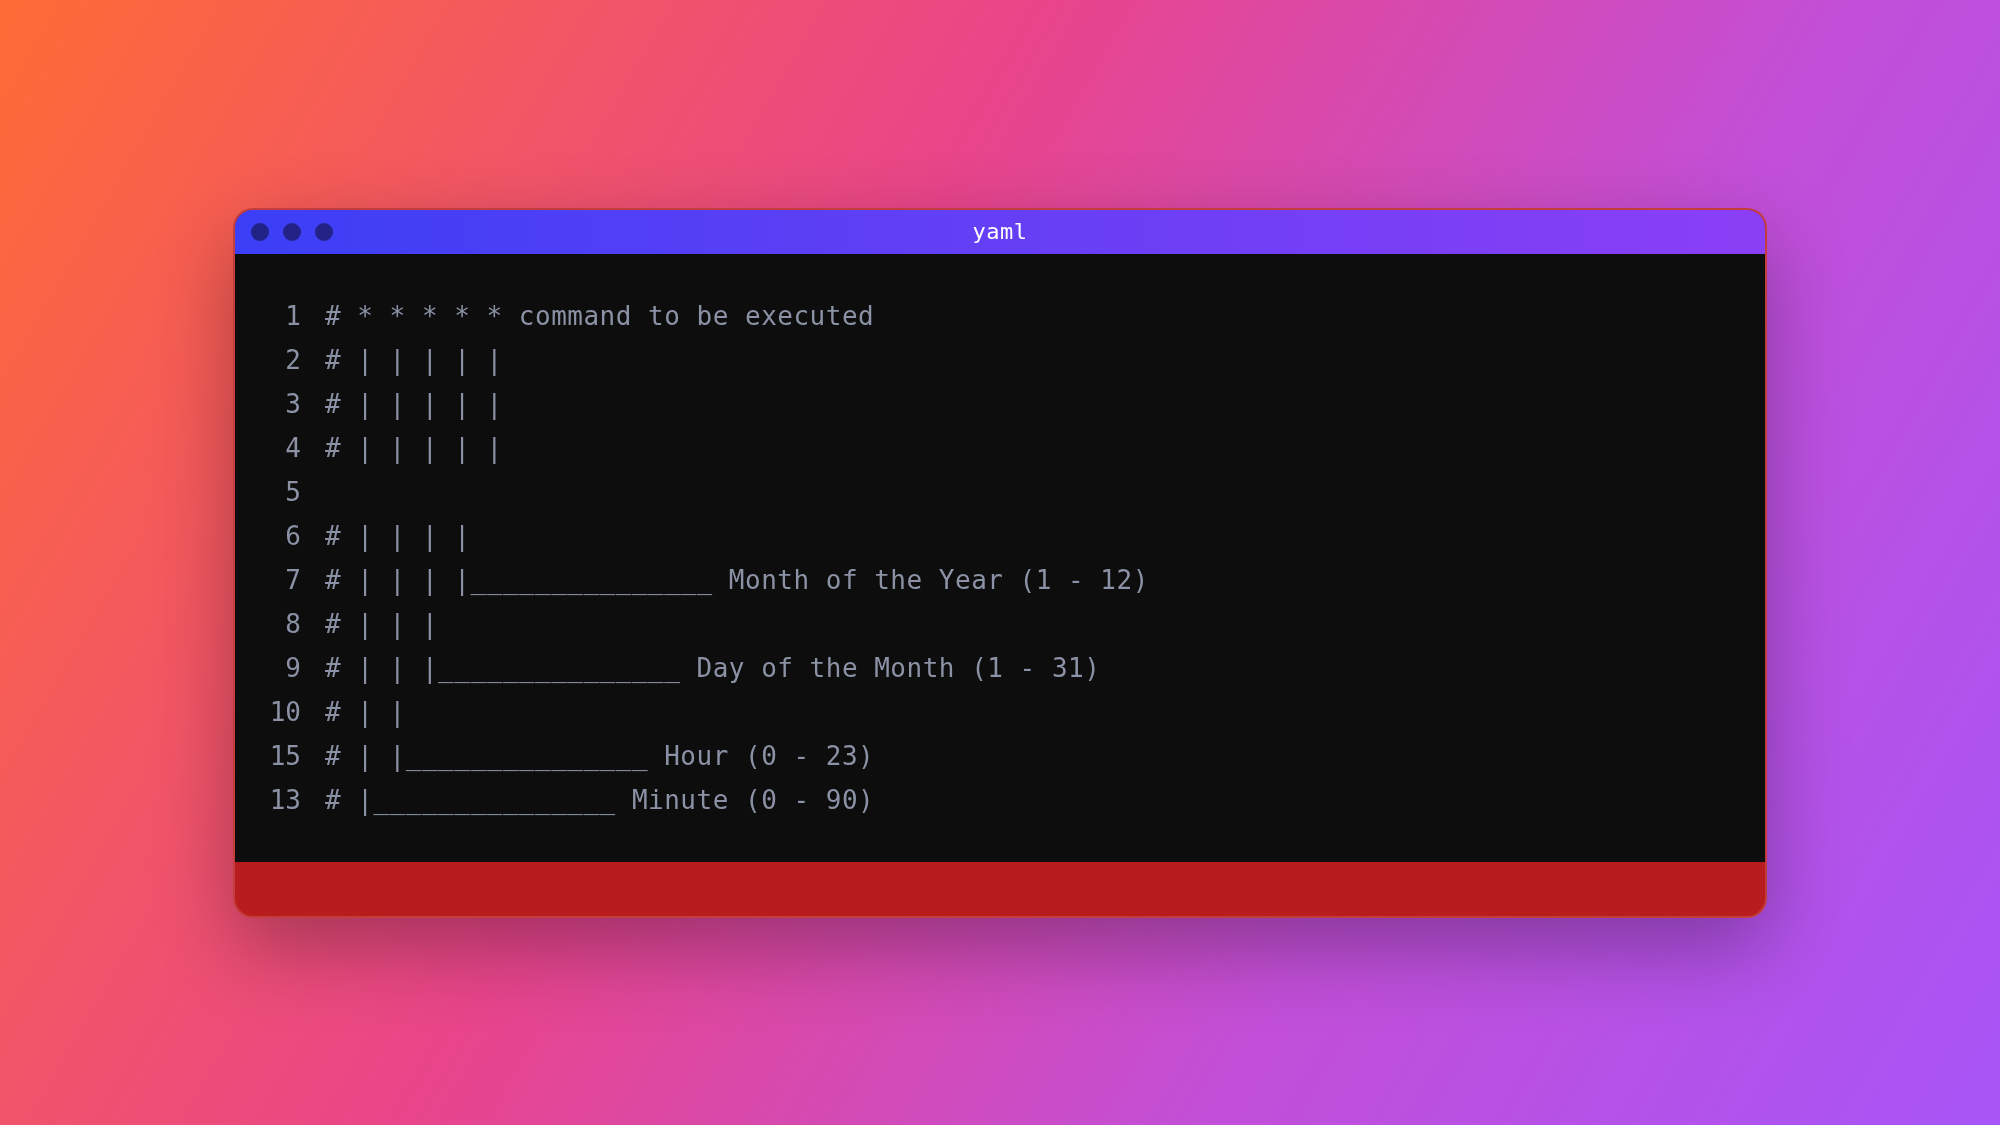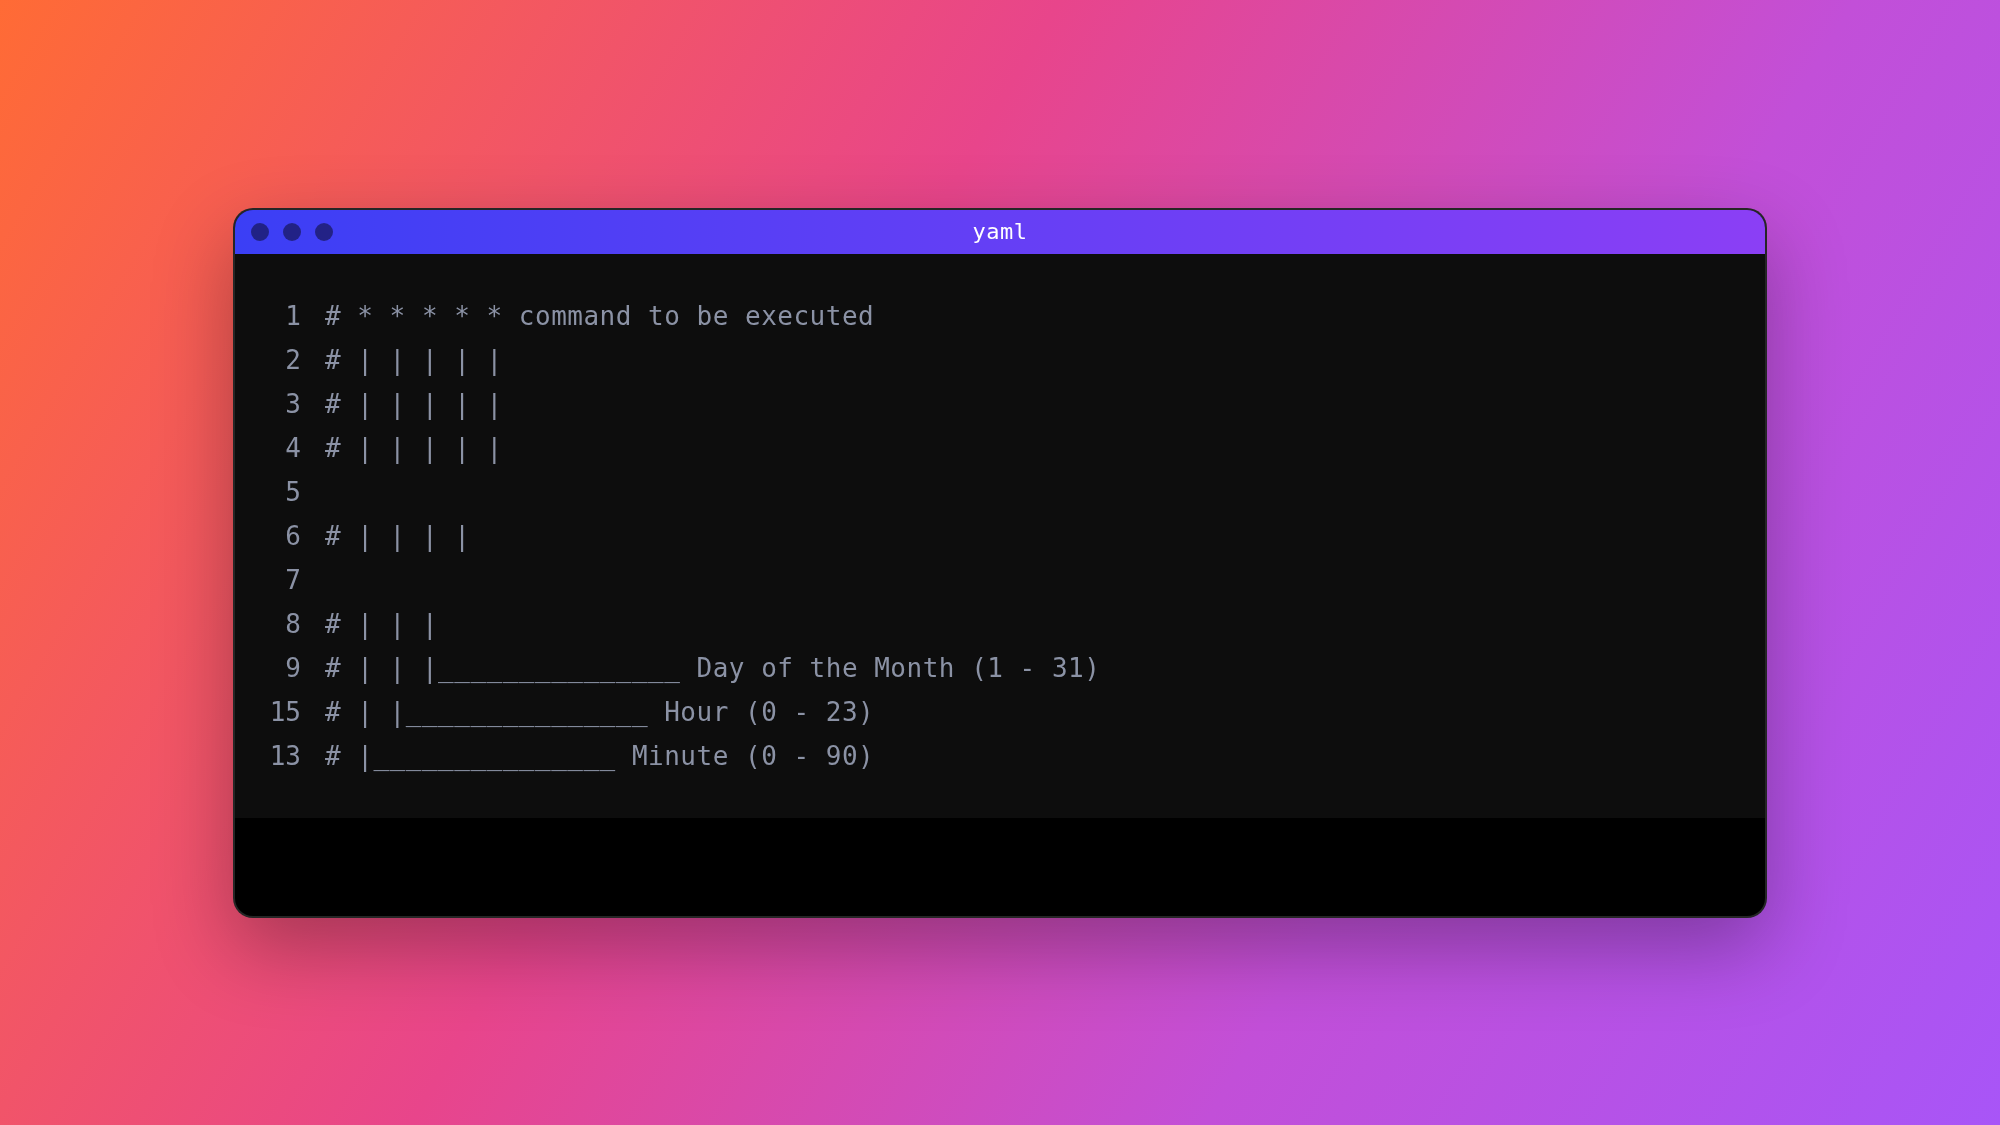--- a/index.html
+++ b/index.html
@@ -14,21 +14,21 @@
       background: linear-gradient(120deg, #ff6b35 0%, #e8458b 40%, #c24fd8 70%, #a855f7 100%);
       display: flex;
       align-items: center;
       justify-content: center;
       font-family: 'SF Mono', 'Monaco', 'Menlo', 'Consolas', monospace;
     }
     
     .window {
       width: 1534px;
       height: 710px;
-      background: #000000;
+      background: #b91c1c;
       border-radius: 20px;
       overflow: hidden;
       border: 2px solid rgba(255,255,255,0.15);
       box-shadow: 0 30px 80px rgba(0,0,0,0.3);
     }
     
     .titlebar {
       height: 44px;
       background: linear-gradient(90deg, #3b3ff5 0%, #5d3ff5 40%, #8b3ff5 100%);
       display: flex;
@@ -120,28 +120,33 @@
     </div>
     <div class="line">
       <span class="line-number">5</span>
     </div>
     <div class="line">
       <span class="line-number">6</span>
       <span class="line-content"># | | | |</span>
     </div>
     <div class="line">
       <span class="line-number">7</span>
+      <span class="line-content"># | | | |_______________ Month of the Year (1 - 12)</span>
     </div>
     <div class="line">
       <span class="line-number">8</span>
       <span class="line-content"># | | |</span>
     </div>
     <div class="line">
       <span class="line-number">9</span>
       <span class="line-content"># | | |_______________ Day of the Month (1 - 31)</span>
+    </div>
+    <div class="line">
+      <span class="line-number">10</span>
+      <span class="line-content"># | |</span>
     </div>
     <div class="line">
       <span class="line-number">15</span>
       <span class="line-content"># | |_______________ Hour (0 - 23)</span>
     </div>
     <div class="line">
       <span class="line-number">13</span>
       <span class="line-content"># |_______________ Minute (0 - 90)</span>
     </div>
   </div>

